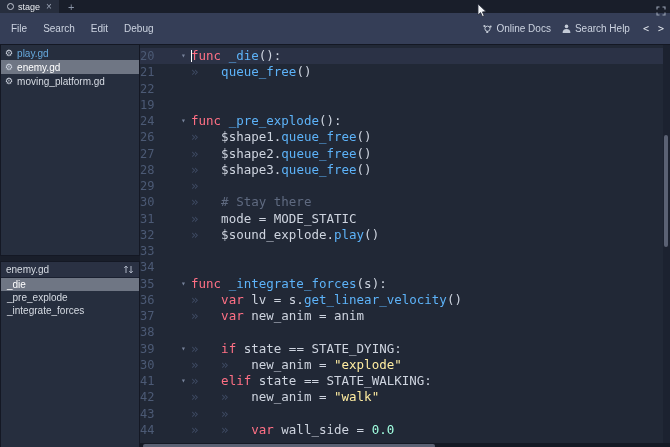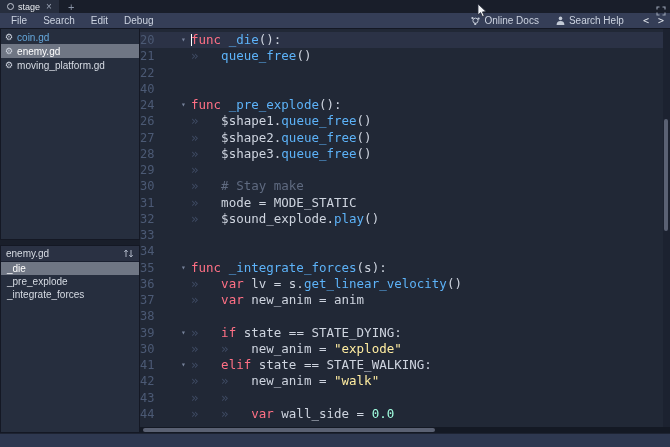--- a/index.html
+++ b/index.html
@@ -10,24 +10,24 @@
   
   .tabstrip{display:flex;align-items:stretch;height:13px;background:var(--tabstrip_bg);position:relative;}
   .tab{display:flex;align-items:center;gap:4px;padding:0 7px;background:#272e3e;font-size:9px;color:#e6e9ee;}
   .ring{width:5px;height:5px;border:1px solid #c2c8d4;border-radius:50%;}
   .tab .close{color:#9aa3b4;font-size:10px;line-height:10px;margin-left:2px;}
   .newtab{display:flex;align-items:center;padding:0 9px;color:#8b95a8;font-size:11px;}
   .df-btn{position:absolute;right:4px;top:2px;width:10px;height:10px;}
 
   
   .menubar{display:flex;align-items:center;height:15px;background:var(--bar_bg);
-    font-size:10px;color:#ccd3e0;padding:0 3px;justify-content:space-between;}
+    font-size:10px;color:#ccd3e0;padding:8px 3px;justify-content:space-between;}
   .menu-left{display:flex;height:100%;align-items:center;}
   .menu-item{padding:0 8px;}
-  .menu-right{display:flex;align-items:center;gap:17px;padding-right:3px;}
+  .menu-right{display:flex;align-items:center;gap:11px;padding-right:3px;}
   .mr-btn{display:flex;align-items:center;gap:4px;}
   .nav{display:flex;gap:9px;font-size:10px;color:#e4e8ef;margin-left:2px;font-family:"DejaVu Sans Mono",monospace;}
 
   
   .main{display:flex;height:405px;}
   .left{width:140px;flex:none;display:flex;flex-direction:column;background:var(--tabstrip_bg);}
   .scripts{height:209px;background:var(--panel_bg);border:1px solid #141824;padding-top:1px;overflow:hidden;}
   .script-row{display:flex;align-items:center;gap:4px;height:14px;padding:0 4px;font-size:10px;color:#d6dbe3;}
   .script-row .gear{font-size:9px;line-height:1;color:#ced4df;}
   .script-row.open .lbl{color:var(--script_open_color);}
@@ -117,21 +117,21 @@
         <span>&gt;</span>
       </div>
     </div>
   </div>
 
   <div class="main">
     <div class="left">
       <div class="scripts" id="script-list">
           <div class="script-row open">
             <span class="gear">⚙</span>
-            <span class="lbl">coin.gd</span>
+            <span class="lbl">play.gd</span>
           </div>
           <div class="script-row selected">
             <span class="gear">⚙</span>
             <span class="lbl">enemy.gd</span>
           </div>
           <div class="script-row">
             <span class="gear">⚙</span>
             <span class="lbl">moving_platform.gd</span>
           </div>
         </div>
@@ -149,27 +149,27 @@
             <div class="member-row">_integrate_forces</div>
           </div>
       </div>
     </div>
 
     <div class="editor">
       <div class="code-lines" id="code-lines">
           <div class="cl cur"><span class="ln">20</span><span class="fold">▾</span><span class="code"><span class="caret"></span><span class="k">func</span><span class="w"> </span><span class="f">_die</span><span class="w">():</span></span></div>
           <div class="cl"><span class="ln">21</span><span class="fold"></span><span class="code"><span class="t">»   </span><span class="f">queue_free</span><span class="w">()</span></span></div>
           <div class="cl"><span class="ln">22</span><span class="fold"></span><span class="code"></span></div>
-          <div class="cl"><span class="ln">40</span><span class="fold"></span><span class="code"></span></div>
+          <div class="cl"><span class="ln">19</span><span class="fold"></span><span class="code"></span></div>
           <div class="cl"><span class="ln">24</span><span class="fold">▾</span><span class="code"><span class="k">func</span><span class="w"> </span><span class="f">_pre_explode</span><span class="w">():</span></span></div>
           <div class="cl"><span class="ln">26</span><span class="fold"></span><span class="code"><span class="t">»   </span><span class="w">$shape1.</span><span class="f">queue_free</span><span class="w">()</span></span></div>
           <div class="cl"><span class="ln">27</span><span class="fold"></span><span class="code"><span class="t">»   </span><span class="w">$shape2.</span><span class="f">queue_free</span><span class="w">()</span></span></div>
           <div class="cl"><span class="ln">28</span><span class="fold"></span><span class="code"><span class="t">»   </span><span class="w">$shape3.</span><span class="f">queue_free</span><span class="w">()</span></span></div>
           <div class="cl"><span class="ln">29</span><span class="fold"></span><span class="code"><span class="t">»   </span></span></div>
-          <div class="cl"><span class="ln">30</span><span class="fold"></span><span class="code"><span class="t">»   </span><span class="c"># Stay make</span></span></div>
+          <div class="cl"><span class="ln">30</span><span class="fold"></span><span class="code"><span class="t">»   </span><span class="c"># Stay there</span></span></div>
           <div class="cl"><span class="ln">31</span><span class="fold"></span><span class="code"><span class="t">»   </span><span class="w">mode = MODE_STATIC</span></span></div>
           <div class="cl"><span class="ln">32</span><span class="fold"></span><span class="code"><span class="t">»   </span><span class="w">$sound_explode.</span><span class="f">play</span><span class="w">()</span></span></div>
           <div class="cl"><span class="ln">33</span><span class="fold"></span><span class="code"></span></div>
           <div class="cl"><span class="ln">34</span><span class="fold"></span><span class="code"></span></div>
           <div class="cl"><span class="ln">35</span><span class="fold">▾</span><span class="code"><span class="k">func</span><span class="w"> </span><span class="f">_integrate_forces</span><span class="w">(s):</span></span></div>
           <div class="cl"><span class="ln">36</span><span class="fold"></span><span class="code"><span class="t">»   </span><span class="k">var</span><span class="w"> lv = s.</span><span class="f">get_linear_velocity</span><span class="w">()</span></span></div>
           <div class="cl"><span class="ln">37</span><span class="fold"></span><span class="code"><span class="t">»   </span><span class="k">var</span><span class="w"> new_anim = anim</span></span></div>
           <div class="cl"><span class="ln">38</span><span class="fold"></span><span class="code"></span></div>
           <div class="cl"><span class="ln">39</span><span class="fold">▾</span><span class="code"><span class="t">»   </span><span class="k">if</span><span class="w"> state == STATE_DYING:</span></span></div>
           <div class="cl"><span class="ln">30</span><span class="fold"></span><span class="code"><span class="t">»   </span><span class="t">»   </span><span class="w">new_anim = </span><span class="s">"explode"</span></span></div>

